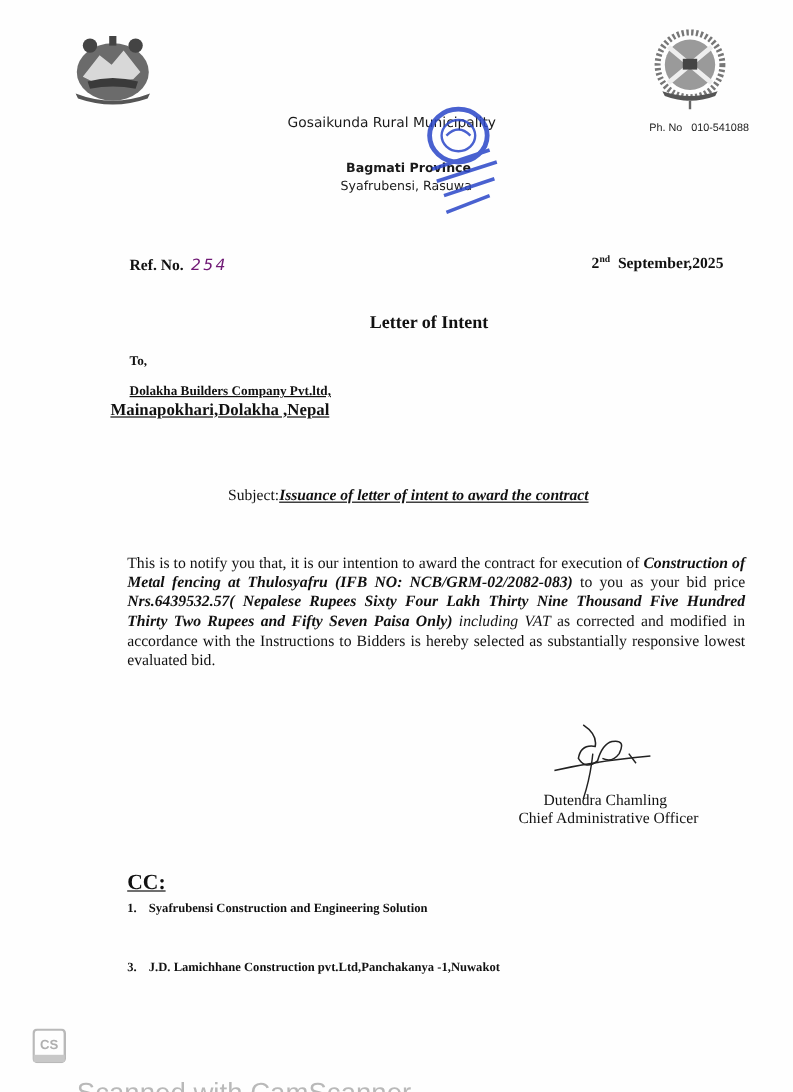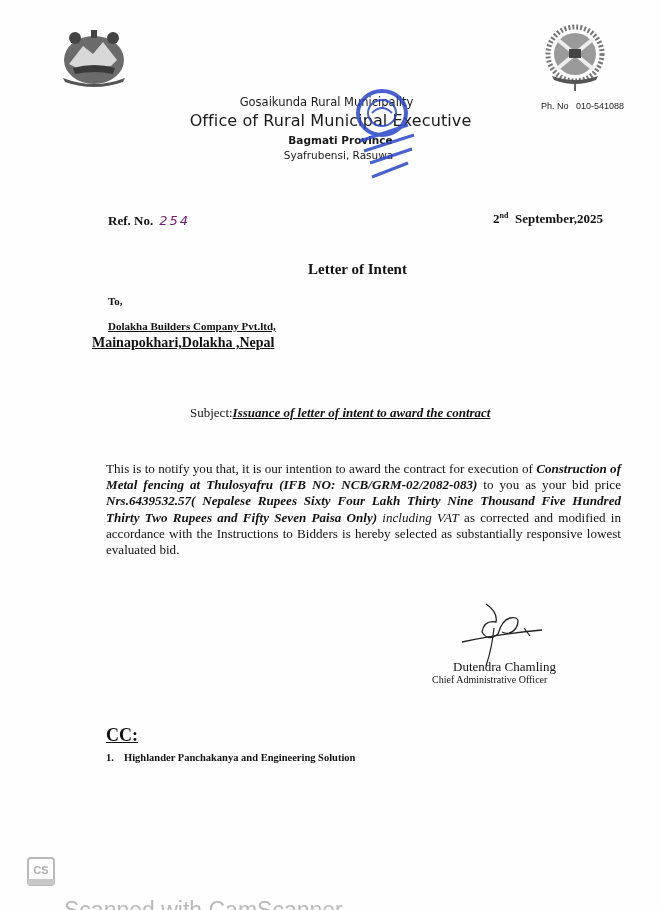--- a/index.html
+++ b/index.html
@@ -23,21 +23,21 @@
   .to { left:108px; top:295px; font-size:11px; font-weight:bold;text-align:center; }
   .addr1 { left:108px; top:320px; font-size:11px; font-weight:bold; text-decoration:underline; }
   .addr2 { left:92px; top:335px; font-size:14px; font-weight:bold; text-decoration:underline; }
   .subject { left:190px; top:405px; font-size:13px;text-align:center; }
   .subject-text { font-weight:bold; font-style:italic; text-decoration:underline; }
   .body-text { left:106px; top:461px; width:515px; font-size:13.1px; line-height:16.2px; text-align:justify; }
   .body-text b i, .body-text .bi { font-weight:bold; font-style:italic; }
   .body-text .it { font-style:italic; }
   .sig { left:458px; top:598px; width:90px; height:70px; }
   .signer { left:453px; top:659px; font-size:13px; }
-  .signer-title { left:432px; top:674px; font-size:10px; }
+  .signer-title { left:432px; top:674px; font-size:13px; }
   .cc { left:106px; top:725px; font-size:18px; font-weight:bold; text-decoration:underline; }
   .cc-item { left:106px; font-size:10.5px; font-weight:bold; }
   .cc-num { display:inline-block; width:18px; }
   .cs-logo { left:27px; top:857px; width:28px; height:29px; }
   .cs-text { left:64px; top:897px; font-family:"Liberation Sans", sans-serif; font-size:23px; color:#b9b9b9; }
 </style>
 </head>
 <body>
 
 <div class="page">
@@ -56,21 +56,20 @@
     <circle cx="33" cy="30" r="27" fill="none" stroke="#777" stroke-width="5" stroke-dasharray="2 2"></circle>
     <circle cx="33" cy="30" r="21" fill="#9a9a9a"></circle>
     <path d="M15 15 L51 45 M51 15 L15 45" stroke="#eee" stroke-width="4"></path>
     <rect x="27" y="25" width="12" height="9" fill="#444"></rect>
     <path d="M10 52 Q33 60 56 52 L54 56 Q33 64 12 56 Z" fill="#555"></path>
     <path d="M33 60 L33 67" stroke="#666" stroke-width="2"></path>
   </svg>
   <div class="abs phone"><span>Ph. No</span>   <span>010-541088</span></div>
 
   <div class="abs hdr hdr1">Gosaikunda Rural Municipality</div>
-  <div class="abs hdr hdr2">Office of Rural Municipal Executive</div>
   <div class="abs hdr hdr3">Bagmati Province</div>
   <div class="abs hdr hdr4">Syafrubensi, Rasuwa</div>
 
   <svg class="abs stamp" viewBox="0 0 82 105" style="opacity:0.85">
     <ellipse cx="40" cy="28" rx="24" ry="22" fill="none" stroke="#2a46c8" stroke-width="4"></ellipse>
     <ellipse cx="40" cy="28" rx="14" ry="13" fill="none" stroke="#2a46c8" stroke-width="2"></ellipse>
     <path d="M30 28 Q40 18 50 28" stroke="#2a46c8" stroke-width="2" fill="none"></path>
     <path d="M18 56 L66 40" stroke="#2a46c8" stroke-width="3"></path>
     <path d="M22 66 L72 50" stroke="#2a46c8" stroke-width="3"></path>
     <path d="M28 78 L70 64" stroke="#2a46c8" stroke-width="3"></path>
@@ -93,21 +92,22 @@
   <svg class="abs sig" viewBox="0 0 90 70">
     <path d="M28 6 Q40 14 38 24 Q26 22 24 34 Q30 44 40 36 Q44 22 52 20 Q64 18 58 30 Q52 38 44 34" stroke="#222" stroke-width="1.3" fill="none"></path>
     <path d="M4 44 Q40 36 84 32" stroke="#222" stroke-width="1.3" fill="none"></path>
     <path d="M36 30 Q34 50 28 68" stroke="#222" stroke-width="1.2" fill="none"></path>
     <path d="M66 30 L72 38" stroke="#222" stroke-width="1.2" fill="none"></path>
   </svg>
   <div class="abs signer">Dutendra Chamling</div>
   <div class="abs signer-title">Chief Administrative Officer</div>
 
   <div class="abs cc">CC:</div>
-  <div class="abs cc-item" style="top:752px;"><span class="cc-num">1.</span><span>Highlander Panchakanya and Engineering Solution</span></div>
+  <div class="abs cc-item" style="top:752px;"><span class="cc-num">1.</span><span>Syafrubensi Construction and Engineering Solution</span></div>
+  <div class="abs cc-item" style="top:801px;"><span class="cc-num">3.</span><span>J.D. Lamichhane Construction pvt.Ltd,Panchakanya -1,Nuwakot</span></div>
 
   <svg class="abs cs-logo" viewBox="0 0 28 29">
     <rect x="1" y="1" width="26" height="27" rx="3" fill="none" stroke="#b9b9b9" stroke-width="2"></rect>
     <rect x="1" y="22" width="26" height="6" fill="#c8c8c8"></rect>
     <text x="14" y="17" text-anchor="middle" font-family="Liberation Sans, sans-serif" font-size="11" font-weight="bold" fill="#b0b0b0">CS</text>
   </svg>
   <div class="abs cs-text">Scanned with CamScanner</div>
 
 </div>
 

